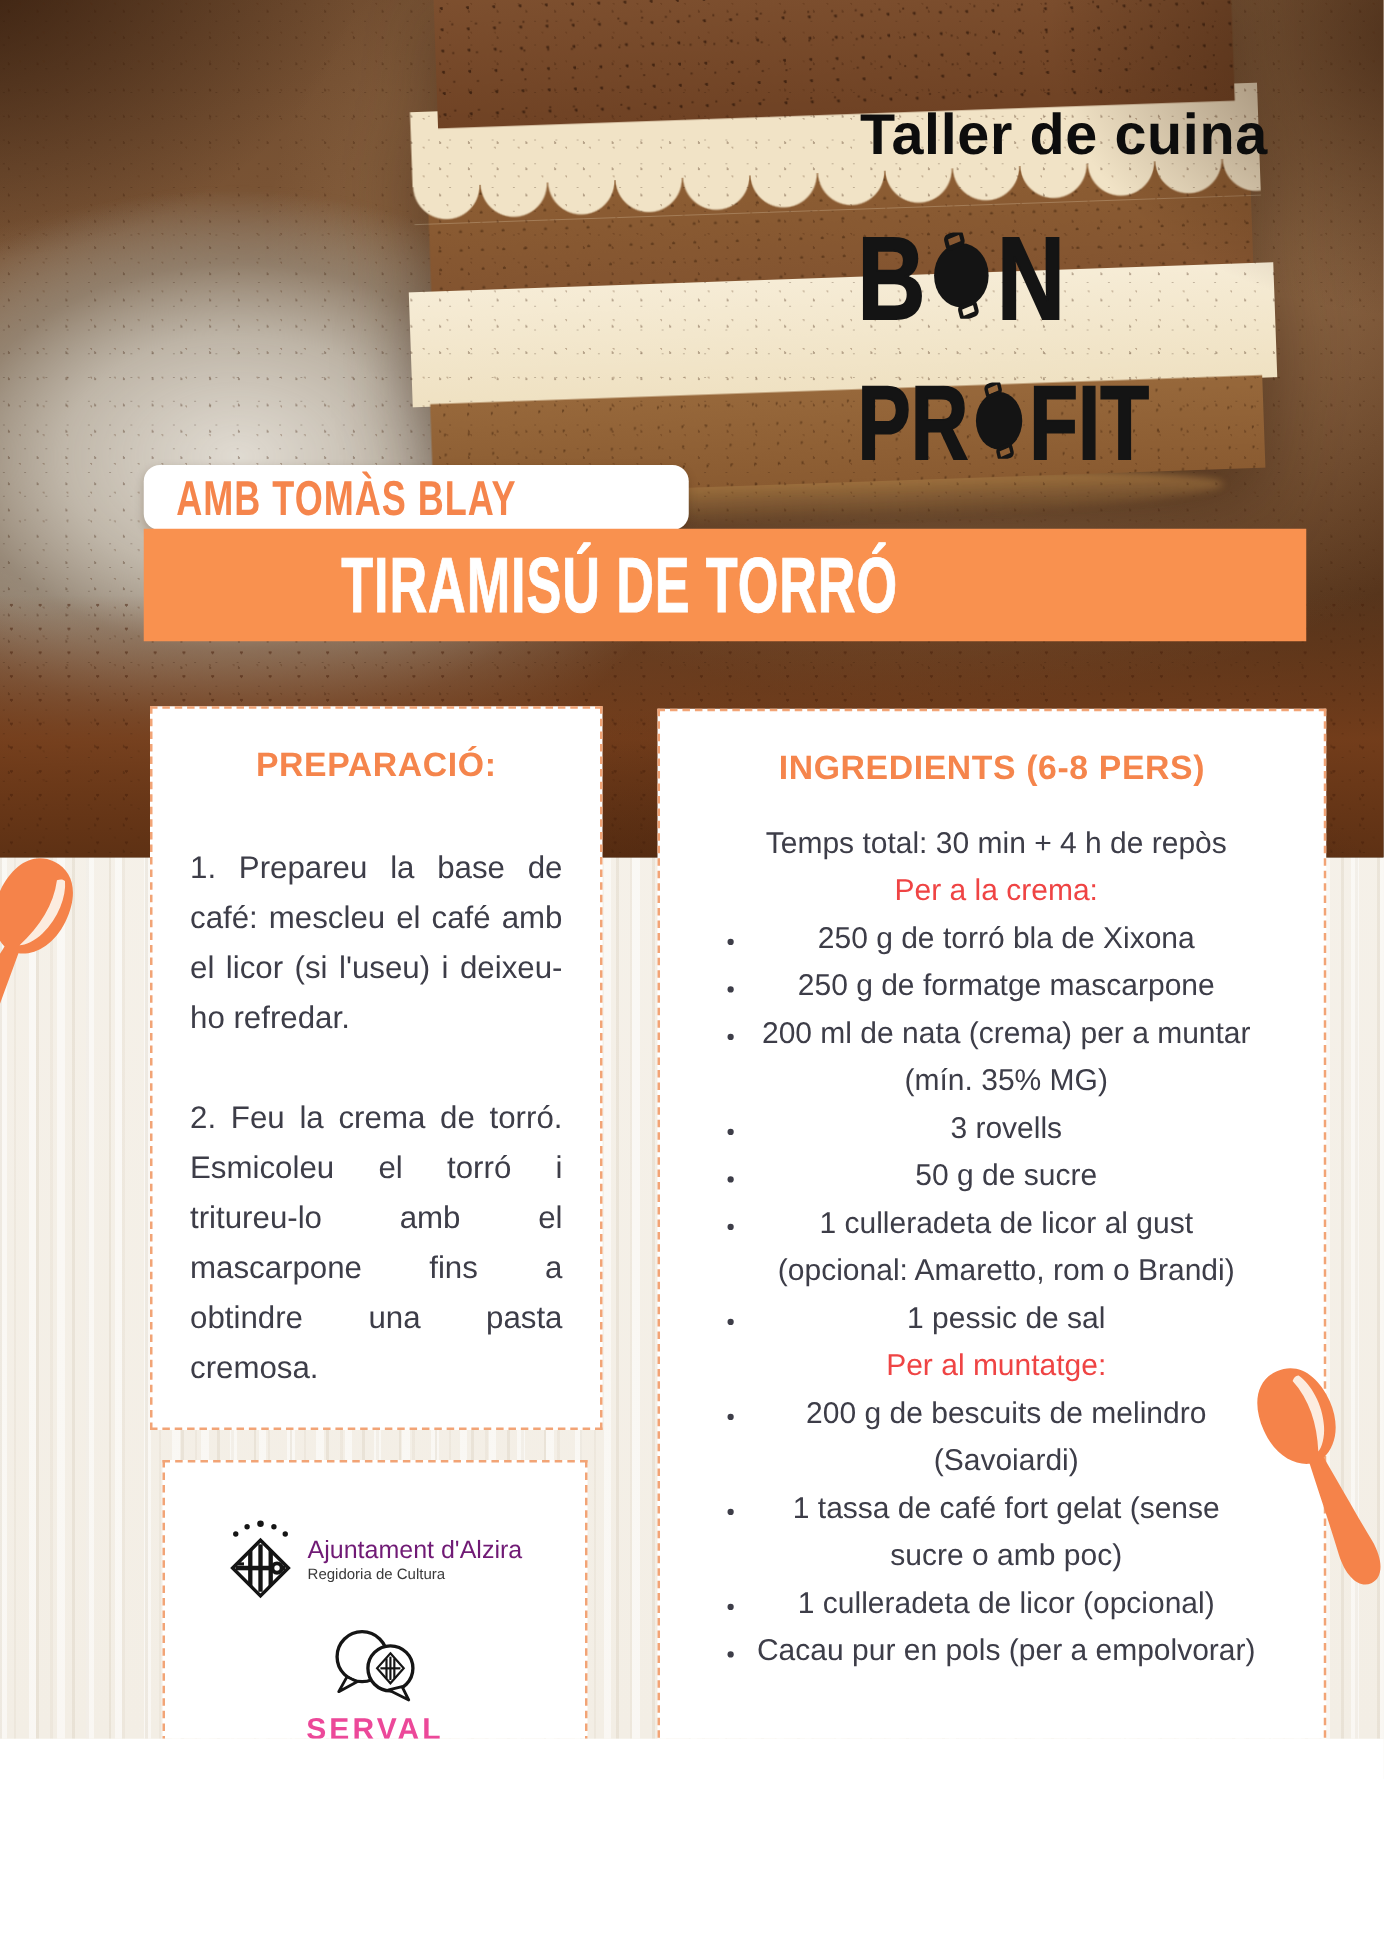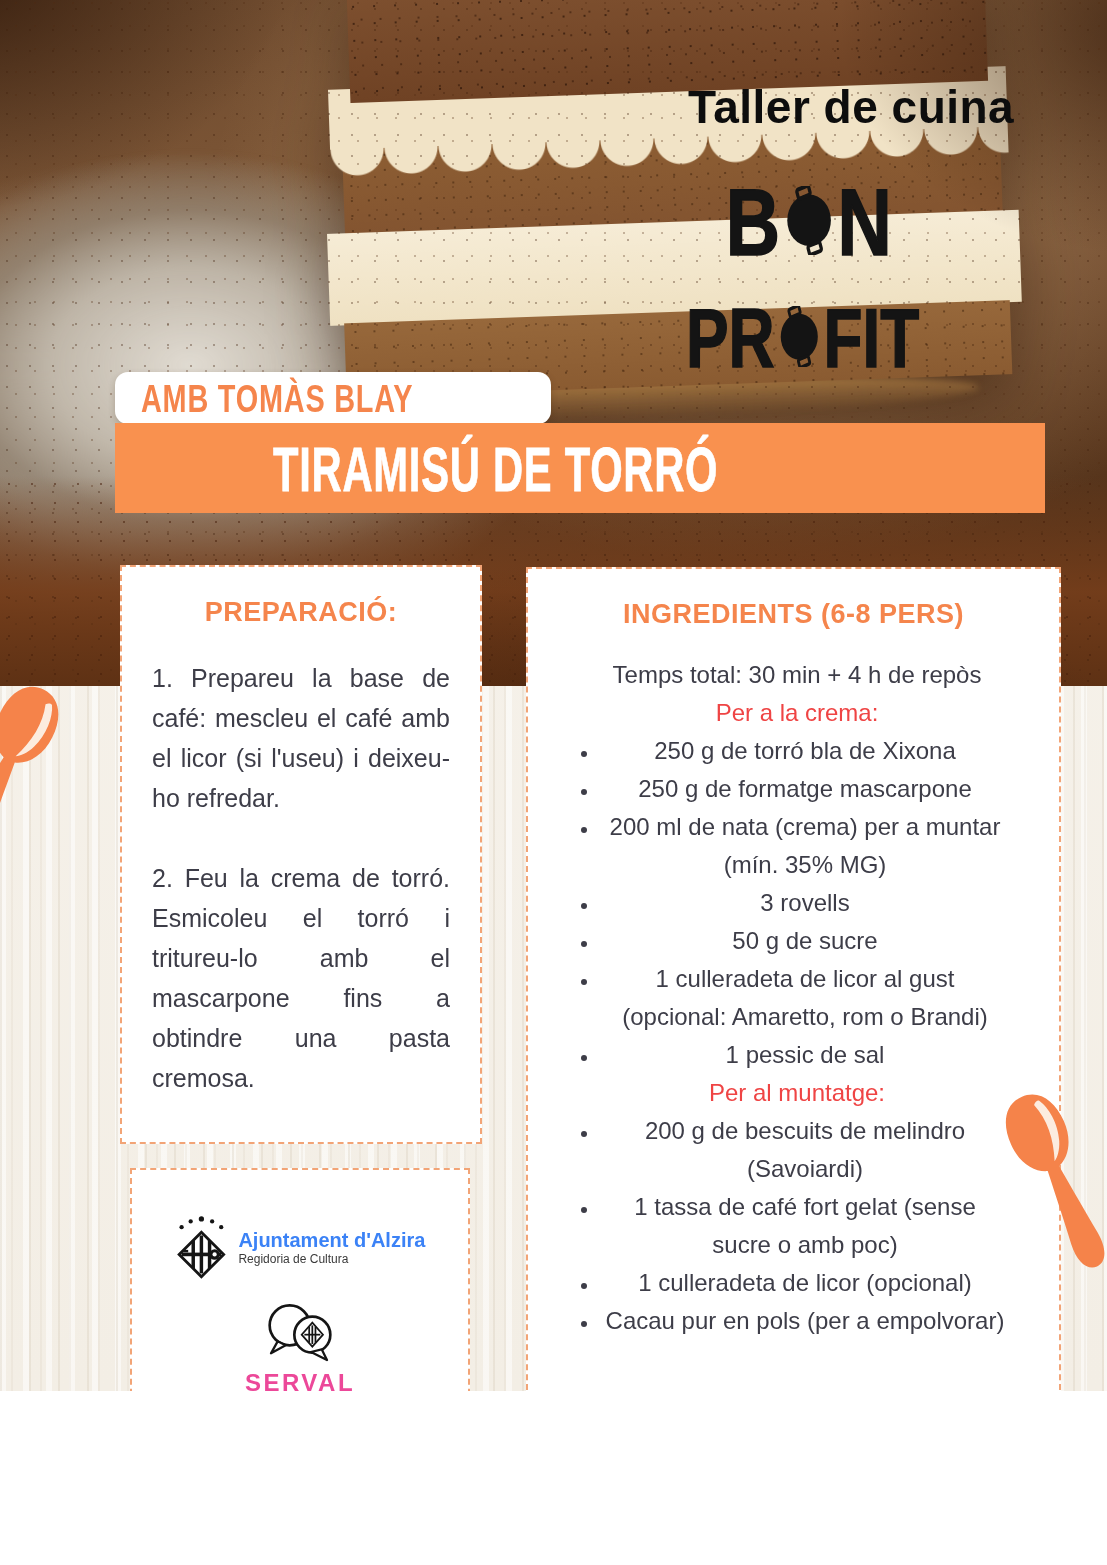--- a/index.html
+++ b/index.html
@@ -51,53 +51,53 @@
       radial-gradient(ellipse 560px 420px at -4% -6%, rgba(46,23,9,.85), rgba(46,23,9,0) 60%),
       radial-gradient(ellipse 520px 380px at 104% 4%, rgba(52,27,11,.7), rgba(52,27,11,0) 60%),
       radial-gradient(ellipse 760px 300px at 58% 110%, rgba(66,32,12,.6), rgba(66,32,12,0) 65%);}
   .speckles{position:absolute;inset:0;opacity:.75;background-image:
       radial-gradient(circle 1.6px at 7px 9px, rgba(61,30,11,.45) 60%, transparent 61%),
       radial-gradient(circle 1.2px at 16px 3px, rgba(80,42,16,.4) 60%, transparent 61%),
       radial-gradient(circle 1px at 3px 17px, rgba(50,24,8,.35) 60%, transparent 61%);
     background-size:23px 21px,19px 23px,17px 19px;}
   
   .taller{position:absolute;left:688px;top:80px;font-size:46px;font-weight:bold;color:#0d0d0d;letter-spacing:.5px;}
-  .logo-top{position:absolute;left:686px;top:148px;color:#141414;white-space:pre;text-align:center;}
+  .logo-top{position:absolute;left:686px;top:148px;color:#141414;white-space:pre;}
   .logo-line{display:block;font-weight:bold;-webkit-text-stroke:.018em #141414;
     transform-origin:left center;line-height:.84;}
   .logo-line.l1{font-size:94px;transform:scale(.8,1);}
   .logo-line.l2{font-size:84px;transform:scale(.76,1);margin-top:4px;}
   .pan{height:.73em;width:auto;display:inline-block;}
   
   .badge{position:absolute;left:115px;top:372px;width:436px;height:52px;background:#fff;border-radius:13px;
     box-shadow:0 3px 7px rgba(60,30,10,.22);}
   .badge span{display:inline-block;margin-left:26px;line-height:53px;font-size:37px;font-weight:bold;
     color:#F5854C;transform:scale(.78,1.06);transform-origin:left center;letter-spacing:1px;}
   .banner{position:absolute;left:115px;top:423px;width:930px;height:90px;background:#F9914F;}
   .banner span{display:inline-block;margin-left:158px;line-height:92px;font-size:58px;font-weight:bold;
     color:#ffffff;transform:scale(.72,1.08);transform-origin:left center;letter-spacing:1px;
     -webkit-text-stroke:.012em #fff;}
   
   .dashed-box{position:absolute;background:#ffffff;border:2.5px dashed #F2A476;box-sizing:border-box;}
   .prep-box{left:120px;top:565px;width:362px;height:579px;}
   .ing-box{left:526px;top:567px;width:535px;height:853px;}
   .logos-box{left:130px;top:1168px;width:340px;height:307px;}
   .col-title{margin-top:30px;text-align:center;font-size:27px;font-weight:bold;color:#F5854C;letter-spacing:.5px;}
-  .prep-step{margin:30px 30px 0;font-size:25px;line-height:40px;text-align:justify;color:#3D3D48;}
+  .prep-step{margin:46px 30px 0;font-size:25px;line-height:40px;text-align:justify;color:#3D3D48;}
   .prep-step + .prep-step{margin-top:40px;}
   .ing-body{margin:26px 38px 0 45px;font-size:24px;line-height:38px;color:#3D3D48;text-align:center;}
   .time-note{margin:0;}
   .sec-heading{font-weight:normal;color:#ef4444;}
   .ing-body ul{margin:0;padding-left:26px;}
   .ing-body li{padding-left:6px;max-width:400px;}
   .ing-body li::marker{color:#3D3D48;font-size:.8em;}
   
   .ajuntament{margin-top:44px;display:flex;justify-content:center;align-items:center;gap:11px;}
   .crest-svg{height:66px;width:auto;flex:0 0 auto;}
-  .aj-name{font-size:20px;font-weight:bold;color:#3b82f6;}
+  .aj-name{font-size:20px;font-weight:normal;color:#701a75;}
   .aj-dept{font-size:12px;color:#3A3A3A;margin-top:0;}
   .serval{margin-top:20px;text-align:center;}
   .bubbles-svg{height:64px;width:auto;}
   .serval-name{font-size:24px;font-weight:bold;letter-spacing:2.5px;color:#ec4899;margin-top:1px;}
   .serval-tagline{font-size:8.5px;font-weight:bold;letter-spacing:1.3px;color:#151515;margin-top:2px;text-align:right;}
   
   .spoon-left{position:absolute;left:-4px;top:684px;transform:rotate(26deg);transform-origin:50% 18%;}
   .spoon-right{position:absolute;left:1002px;top:1092px;transform:rotate(-24deg);transform-origin:50% 18%;}
   .spoon-svg{display:block;height:196px;width:auto;}
   

